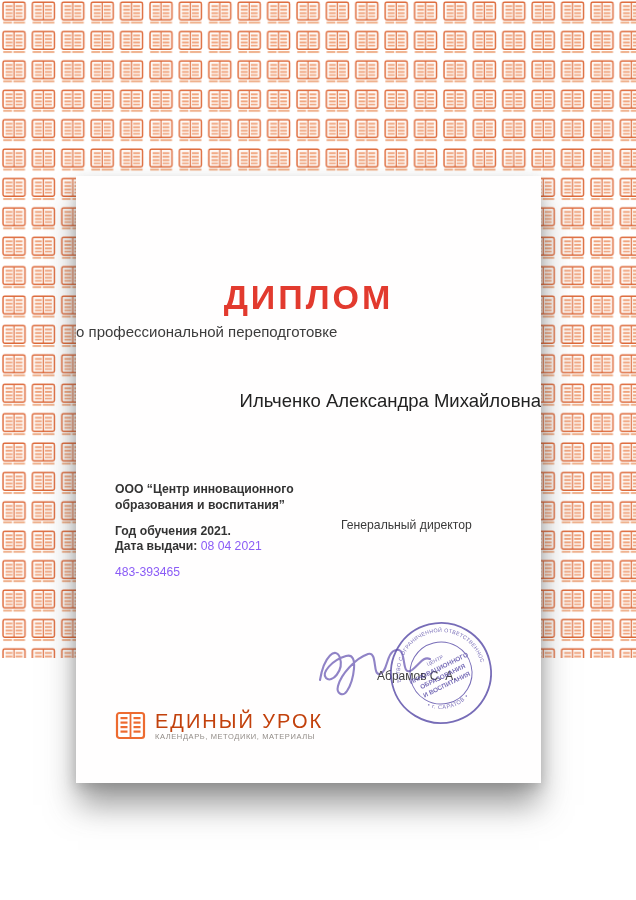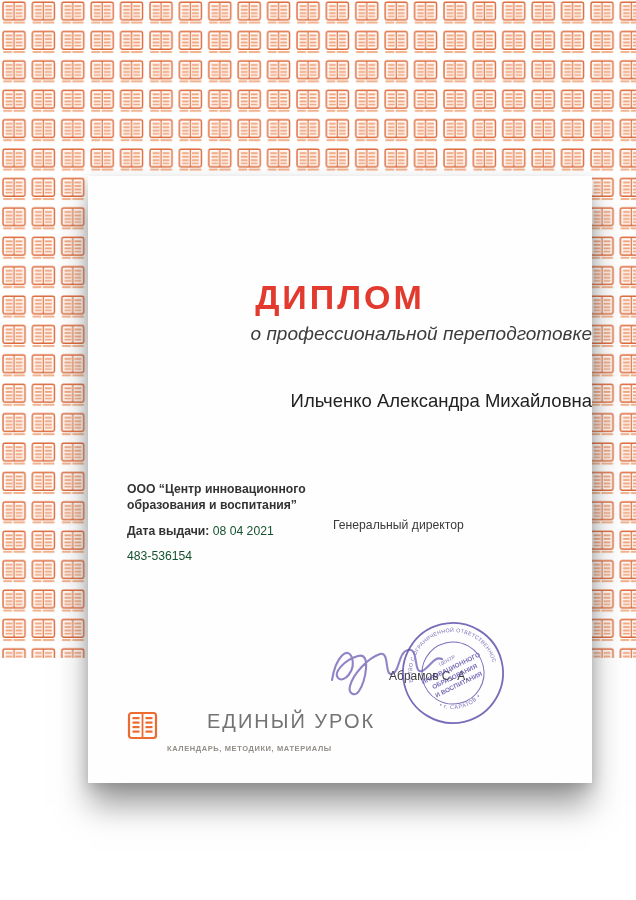--- a/index.html
+++ b/index.html
@@ -3,68 +3,67 @@
 <meta charset="utf-8">
 <style>
   html,body{margin:0;padding:0;}
   body{
     width:636px;height:900px;position:relative;overflow:hidden;
     background:#ffffff;
     font-family:"Liberation Sans","DejaVu Sans",sans-serif;
   }
   .bg-pattern{position:absolute;left:0;top:0;}
   .page{
-    position:absolute;left:88px;top:176px;width:465px;height:607px;
+    position:absolute;left:76px;top:176px;width:465px;height:607px;
     background:#fffefe;
     box-shadow:0 24px 30px -2px rgba(75,75,75,.55), 0 4px 12px rgba(0,0,0,.18);
-    padding-left:39px;
   }
   .title{
     position:absolute;top:102px;left:0;width:100%;text-align:center;
     font-size:34px;font-weight:bold;letter-spacing:3px;color:#e23a2e;
   }
   .subtitle{
-    position:absolute;top:147px;left:0;width:100%;text-align:right;
-    font-size:19px;color:#3c3c3c;font-style:italic;
+    position:absolute;top:147px;left:0;width:100%;text-align:left;
+    font-size:15px;color:#3c3c3c;
   }
   .recipient{
     position:absolute;top:214px;left:0;width:100%;text-align:right;
     font-size:18.5px;font-weight:normal;color:#222222;
   }
   .cols{
     position:absolute;top:306px;left:39px;right:12px;
-    display:flex;gap:6px;
+    display:flex;gap:26px;
   }
   .col{font-size:12.2px;line-height:15.8px;color:#333333;}
   .col-left{flex:0 0 200px;}
   .col-right{flex:1;color:#3a3a3a;}
   .col p{margin:0 0 10px;white-space:pre;}
   .b{font-weight:bold;}
   .line{white-space:pre;}
-  .muted{color:#14532d;}
+  .muted{color:#8b5cf6;}
   .director-label{margin-top:36px;}
   .doc-number{margin-top:10px;}
   .signature{position:absolute;left:240px;top:460px;}
   .abramov{
     position:absolute;left:301px;top:493px;
     font-size:12px;color:#3f3f3f;z-index:1;
   }
   .stamp{
     position:absolute;left:312px;top:444px;width:106px;height:106px;
     transform:rotate(-14deg);opacity:.82;z-index:2;
   }
   .logo{
     position:absolute;left:39px;top:534px;
     display:flex;align-items:flex-start;gap:9px;
   }
   .logo-text .logo-name{
-    font-size:20px;letter-spacing:2px;color:#737373;line-height:22px;margin-left:40px;
+    font-size:20px;letter-spacing:2px;color:#c2410c;line-height:22px;
   }
   .logo-text .logo-tagline{
-    margin-top:12px;font-size:7.5px;font-weight:bold;letter-spacing:.6px;color:#928c87;
+    margin-top:0;font-size:7.5px;font-weight:normal;letter-spacing:.6px;color:#928c87;
   }
 </style>
 </head>
 <body>
 
 <svg class="bg-pattern" width="636" height="658" aria-hidden="true">
   <defs>
     <pattern id="bookTile" width="29.4" height="29.4" patternUnits="userSpaceOnUse">
       <g>
         <rect x="3" y="2.2" width="22" height="17.6" rx="1.6" fill="#fefaf7" stroke="#dd6838" stroke-width="1.4"></rect>
@@ -90,22 +89,23 @@
 <div class="page">
 
   <div class="title">ДИПЛОМ</div>
   <div class="subtitle">о профессиональной переподготовке</div>
   <div class="recipient">Ильченко Александра Михайловна</div>
 
   <div class="cols">
     <div class="col col-left">
       <p class="b">ООО “Центр инновационного
 образования и воспитания”</p>
+      <div class="line b">Год обучения 2021.</div>
       <div class="line"><span class="b">Дата выдачи:</span> <span class="muted">08 04 2021</span></div>
-      <div class="line muted doc-number">483-536154</div>
+      <div class="line muted doc-number">483-393465</div>
     </div>
 
     <div class="col col-right">
       <div class="line director-label">Генеральный директор</div>
     </div>
   </div>
 
   <svg class="signature" width="118" height="62" viewBox="0 0 118 62">
     <path d="M4,44 C8,20 20,10 24,22 C28,34 16,48 10,42 C5,37 16,24 30,20 C44,16 37,46 31,55 C27,61 20,58 22,50 C25,38 40,22 52,18 C62,15 56,40 64,38 C72,36 70,16 80,14 C92,11 84,42 96,34 C104,28 107,20 114,23" fill="none" stroke="#8476c0" stroke-width="2.1" stroke-linecap="round" opacity="0.9"></path>
   </svg>

